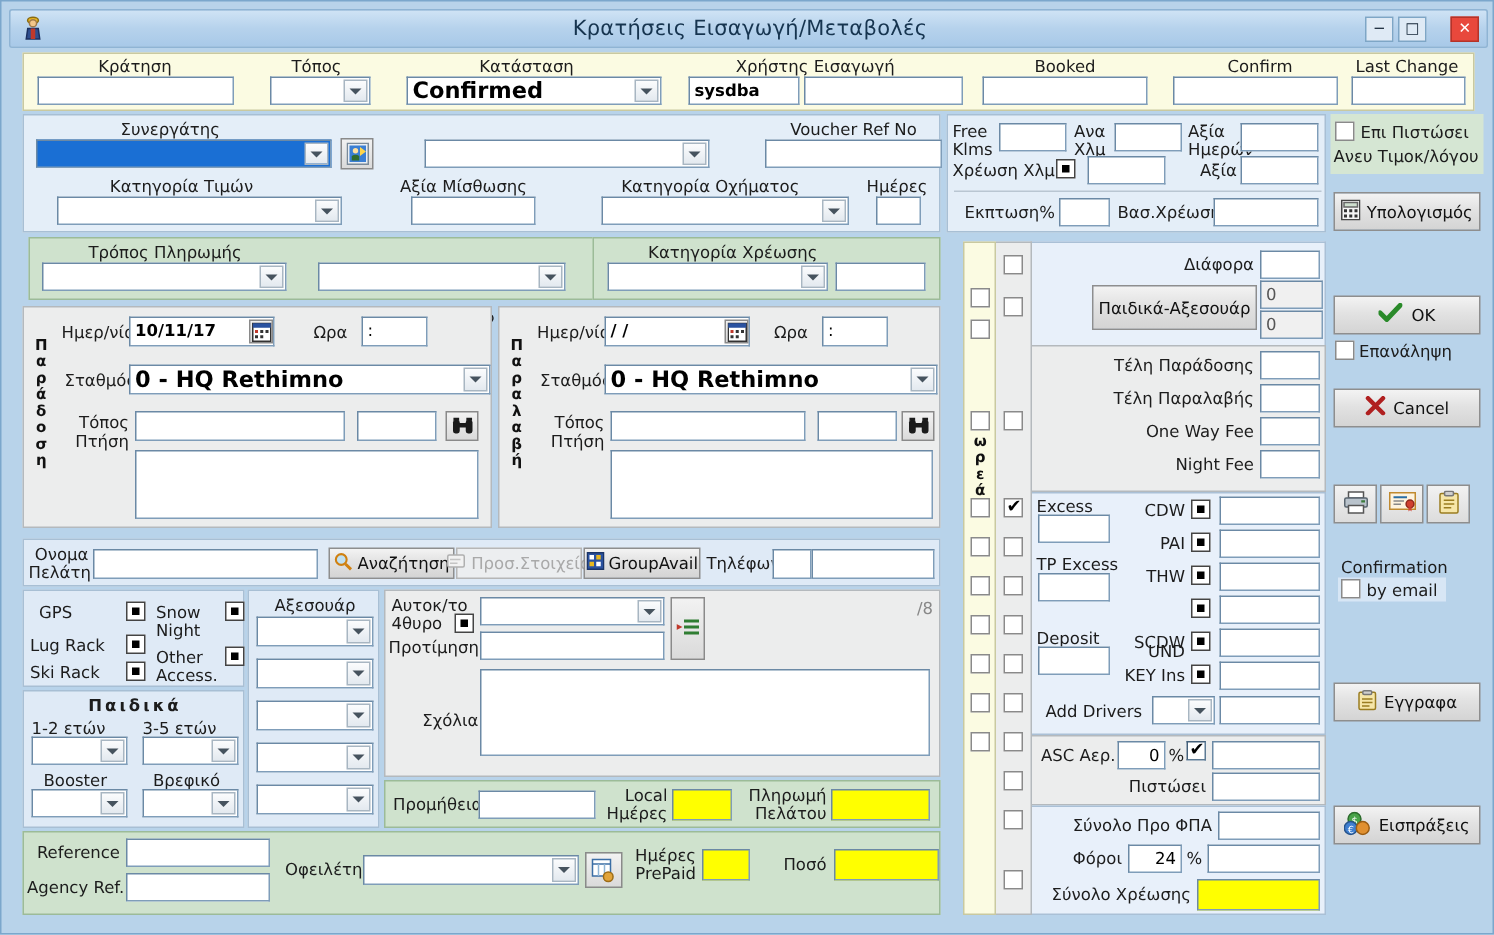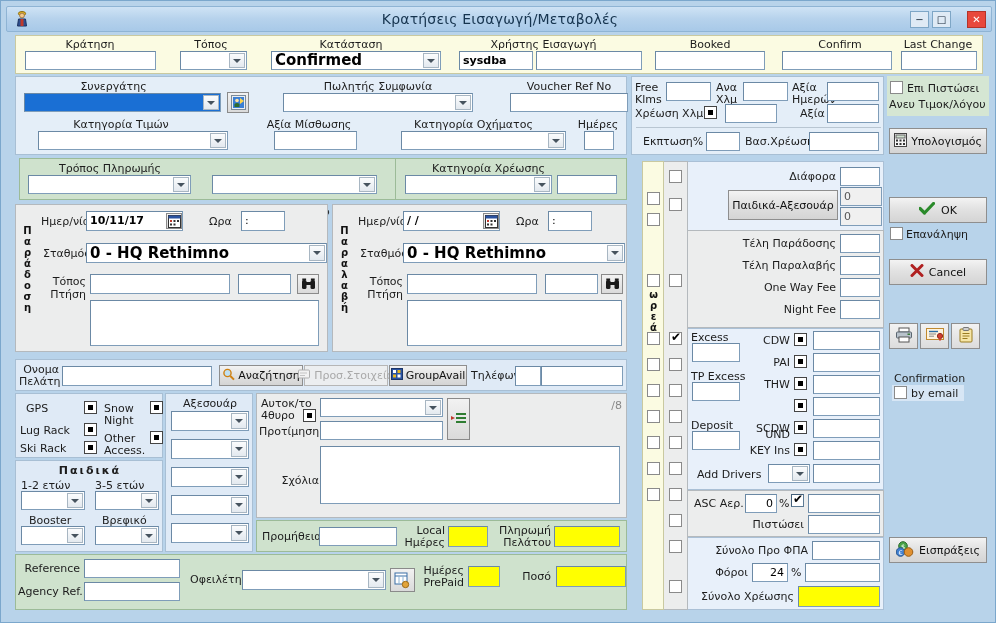--- a/index.html
+++ b/index.html
@@ -182,21 +182,20 @@
     <div class="smallbtn" style="left:211px;top:15px;width:22px;height:21px;">
       <svg width="15" height="15" viewBox="0 0 15 15">
         <rect x="0.5" y="0.5" width="14" height="14" fill="#e9eef3" stroke="#7a8a99"></rect>
         <rect x="2" y="2" width="11" height="11" fill="#3b7fd4"></rect>
         <circle cx="6" cy="5.5" r="1.8" fill="#ffe0a0"></circle>
         <path d="M3.5 12 L3.5 9 Q6 7.2 8.5 9 L8.5 12 Z" fill="#2f6b2f"></path>
         <path d="M9 3 L13 6 L9 9 Z" fill="#ffd54a"></path>
       </svg>
     </div>
 
-    <div class="lbl lbl-c" style="left:262px;top:3px;width:200px;">Πωλητής Συμφωνία</div>
     <div class="ddl" style="left:267px;top:16px;width:190px;height:19px;">
       <span class="dval"></span>
       <span class="arrow"></span>
     </div>
 
     <div class="lbl lbl-c" style="left:488px;top:3px;width:130px;">Voucher Ref No</div>
     <div class="inp" style="left:494px;top:16px;width:118px;height:19px;"></div>
 
     <div class="lbl lbl-c" style="left:5px;top:41px;width:200px;">Κατηγορία Τιμών</div>
     <div class="ddl" style="left:22px;top:54px;width:190px;height:19px;">
@@ -701,20 +700,32 @@
       </svg>
     </span>
   </div>
 
   <div class="lbl" style="left:893px;top:371px;">Confirmation</div>
   <div class="panel" style="left:891px;top:384px;width:72px;height:16px;border:none;background:#d7e6f5;">
     <div class="cb cb-lite" style="left:2px;top:1px;"></div>
     <div class="lbl" style="left:19px;top:2px;">by email</div>
   </div>
 
+  <div class="btn" style="left:888px;top:454px;width:98px;height:26px;gap:5px;">
+    <span>
+      <svg width="13" height="14" viewBox="0 0 13 14">
+        <rect x="1" y="1.5" width="11" height="11.5" rx="1" fill="#f6e6a8" stroke="#9a7c20"></rect>
+        <rect x="3.5" y="0.5" width="6" height="2.5" rx="1" fill="#cfcfcf" stroke="#777"></rect>
+        <line x1="3" y1="6" x2="10" y2="6" stroke="#9a7c20"></line>
+        <line x1="3" y1="8.3" x2="10" y2="8.3" stroke="#9a7c20"></line>
+        <line x1="3" y1="10.6" x2="8" y2="10.6" stroke="#9a7c20"></line>
+      </svg>
+    </span>
+    <span>Εγγραφα</span>
+  </div>
 
   <div class="btn" style="left:888px;top:536px;width:98px;height:26px;gap:4px;">
     <span>
       <svg width="19" height="16" viewBox="0 0 19 16">
         <circle cx="7" cy="5" r="4.3" fill="#49a349" stroke="#2c6b2c"></circle>
         <text x="7" y="8" font-size="6.5" text-anchor="middle" fill="#fff" font-family="DejaVu Sans">$</text>
         <circle cx="4.5" cy="11" r="4.3" fill="#3f7fd0" stroke="#27548c"></circle>
         <text x="4.5" y="14" font-size="6.5" text-anchor="middle" fill="#fff" font-family="DejaVu Sans">€</text>
         <circle cx="12.5" cy="11" r="4.3" fill="#e09030" stroke="#9a5d14"></circle>
       </svg>

